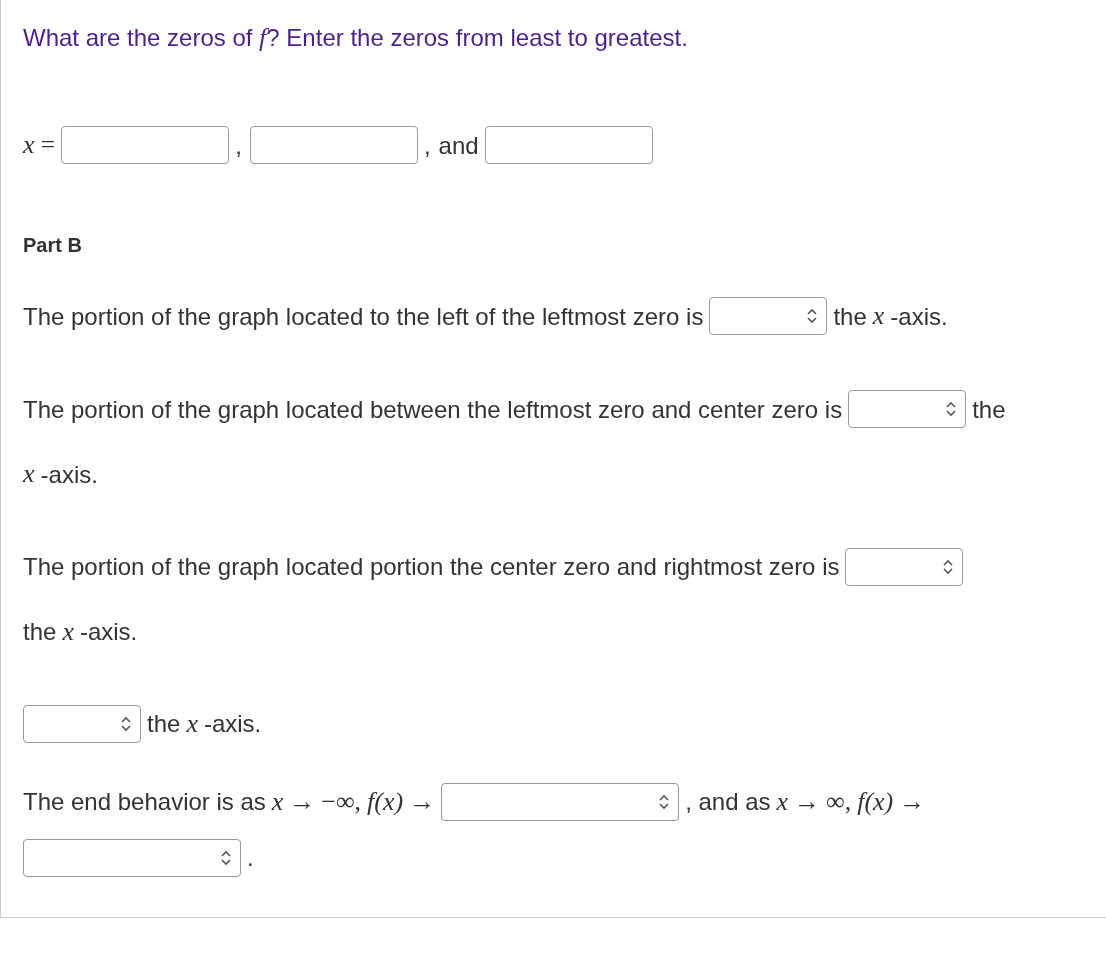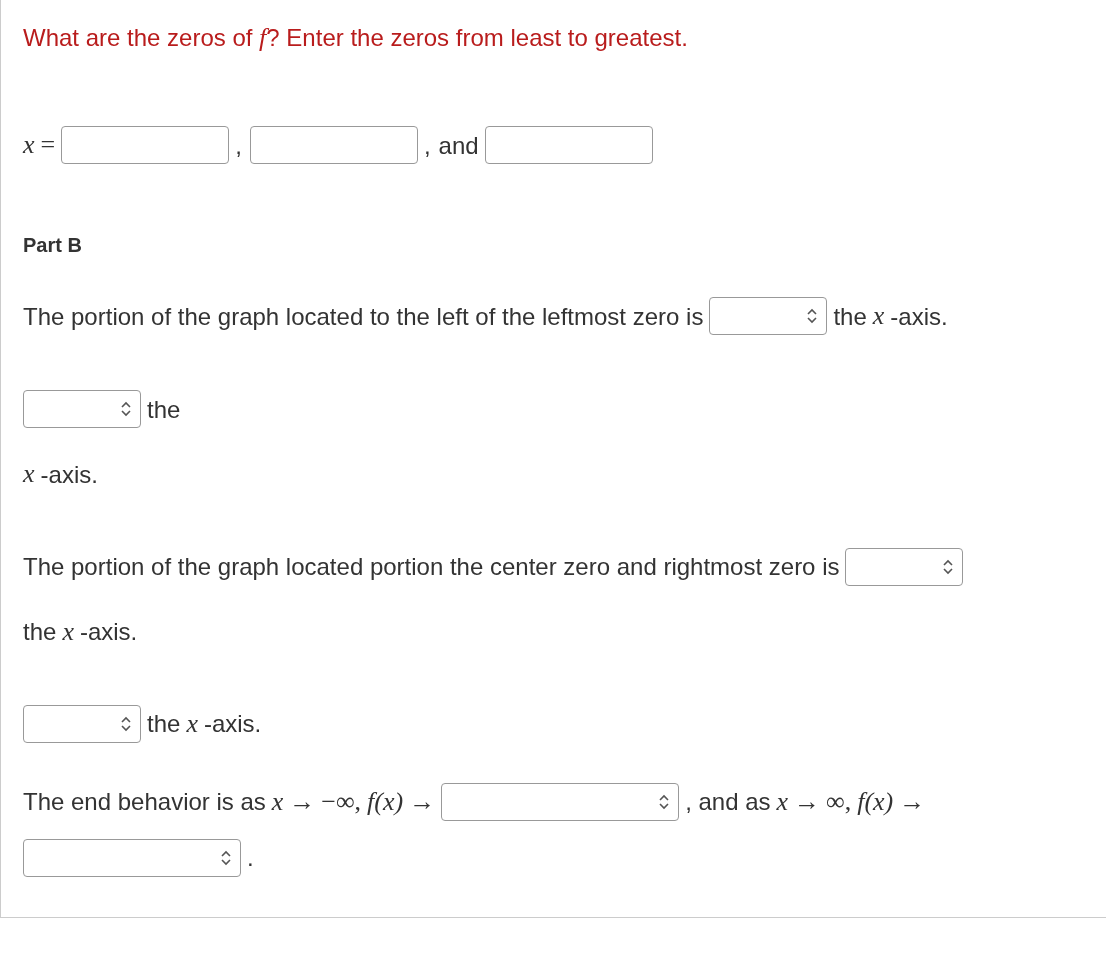--- a/index.html
+++ b/index.html
@@ -16,21 +16,21 @@
     border-top: none;
     border-right: none;
     padding: 0;
   }
   .content {
     padding: 20px 22px 30px 22px;
   }
   .prompt-line {
     font-size: 24px;
     line-height: 1.4;
-    color: #b91c1c;
+    color: #4c1d95;
     margin-bottom: 70px;
   }
   .mathit {
     font-family: "Times New Roman", Times, serif;
     font-style: italic;
     font-size: 26px;
   }
   .mathrm {
     font-family: "Times New Roman", Times, serif;
     font-style: normal;
@@ -152,20 +152,21 @@
           </span>
         </span>
         <span> the </span>
           <span class="mathit">x</span>
           <span>-axis.</span>
       </div>
     </div>
 
     <div class="row-block">
       <div class="line">
+        <span>The portion of the graph located between the leftmost zero and center zero is </span>
         <span class="select-wrap">
           <span class="sval"></span>
           <span class="caret">
             <svg width="12" height="16" viewBox="0 0 12 16">
                 <path d="M2 6 L6 2 L10 6" fill="none" stroke="#555" stroke-width="1.6"></path>
                 <path d="M2 10 L6 14 L10 10" fill="none" stroke="#555" stroke-width="1.6"></path>
               </svg>
           </span>
         </span>
         <span> the</span>

